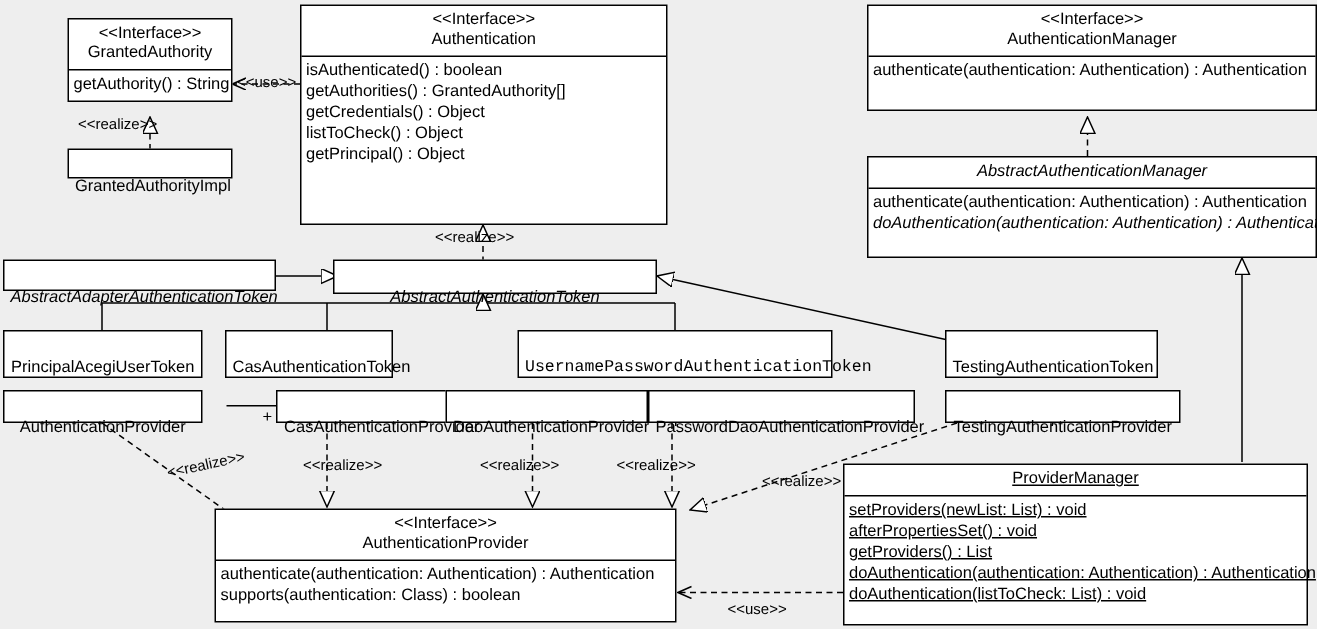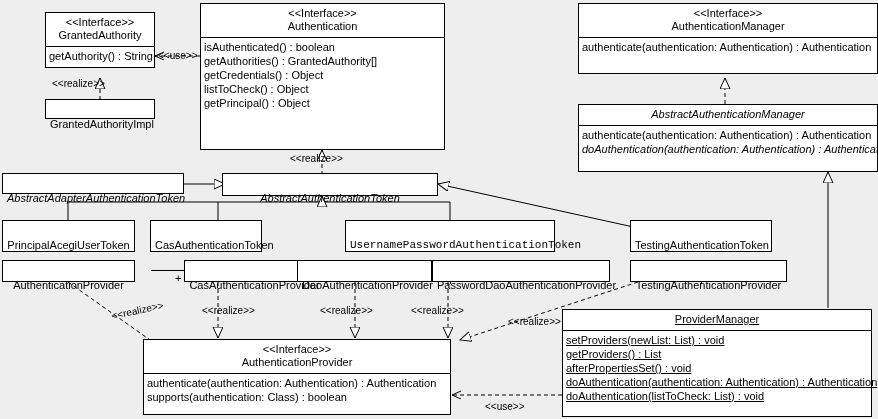--- a/index.html
+++ b/index.html
@@ -221,22 +221,22 @@
     <div>supports(authentication: Class) : boolean</div>
   </div>
 </div>
 
 <div class="box" style="left:562px;top:309px;width:310px;height:108px;text-decoration:underline;">
   <div class="title">
     <span class="nm">ProviderManager</span>
   </div>
   <div class="sep members">
     <div>setProviders(newList: List) : void</div>
+    <div>afterPropertiesSet() : void</div>
     <div>getProviders() : List</div>
-    <div>afterPropertiesSet() : void</div>
     <div>doAuthentication(authentication: Authentication) : Authentication</div>
     <div>doAuthentication(listToCheck: List) : void</div>
   </div>
 </div>
 
 <div class="lbl" style="left:158px;top:50px;">&lt;&lt;use&gt;&gt;</div>
 <div class="lbl" style="left:52px;top:78px;">&lt;&lt;realize&gt;&gt;</div>
 <div class="lbl" style="left:290px;top:153px;">&lt;&lt;realize&gt;&gt;</div>
 <div class="lbl" style="left:111px;top:305px;transform:rotate(-12deg);">&lt;&lt;realize&gt;&gt;</div>
 <div class="lbl" style="left:202px;top:305px;">&lt;&lt;realize&gt;&gt;</div>

